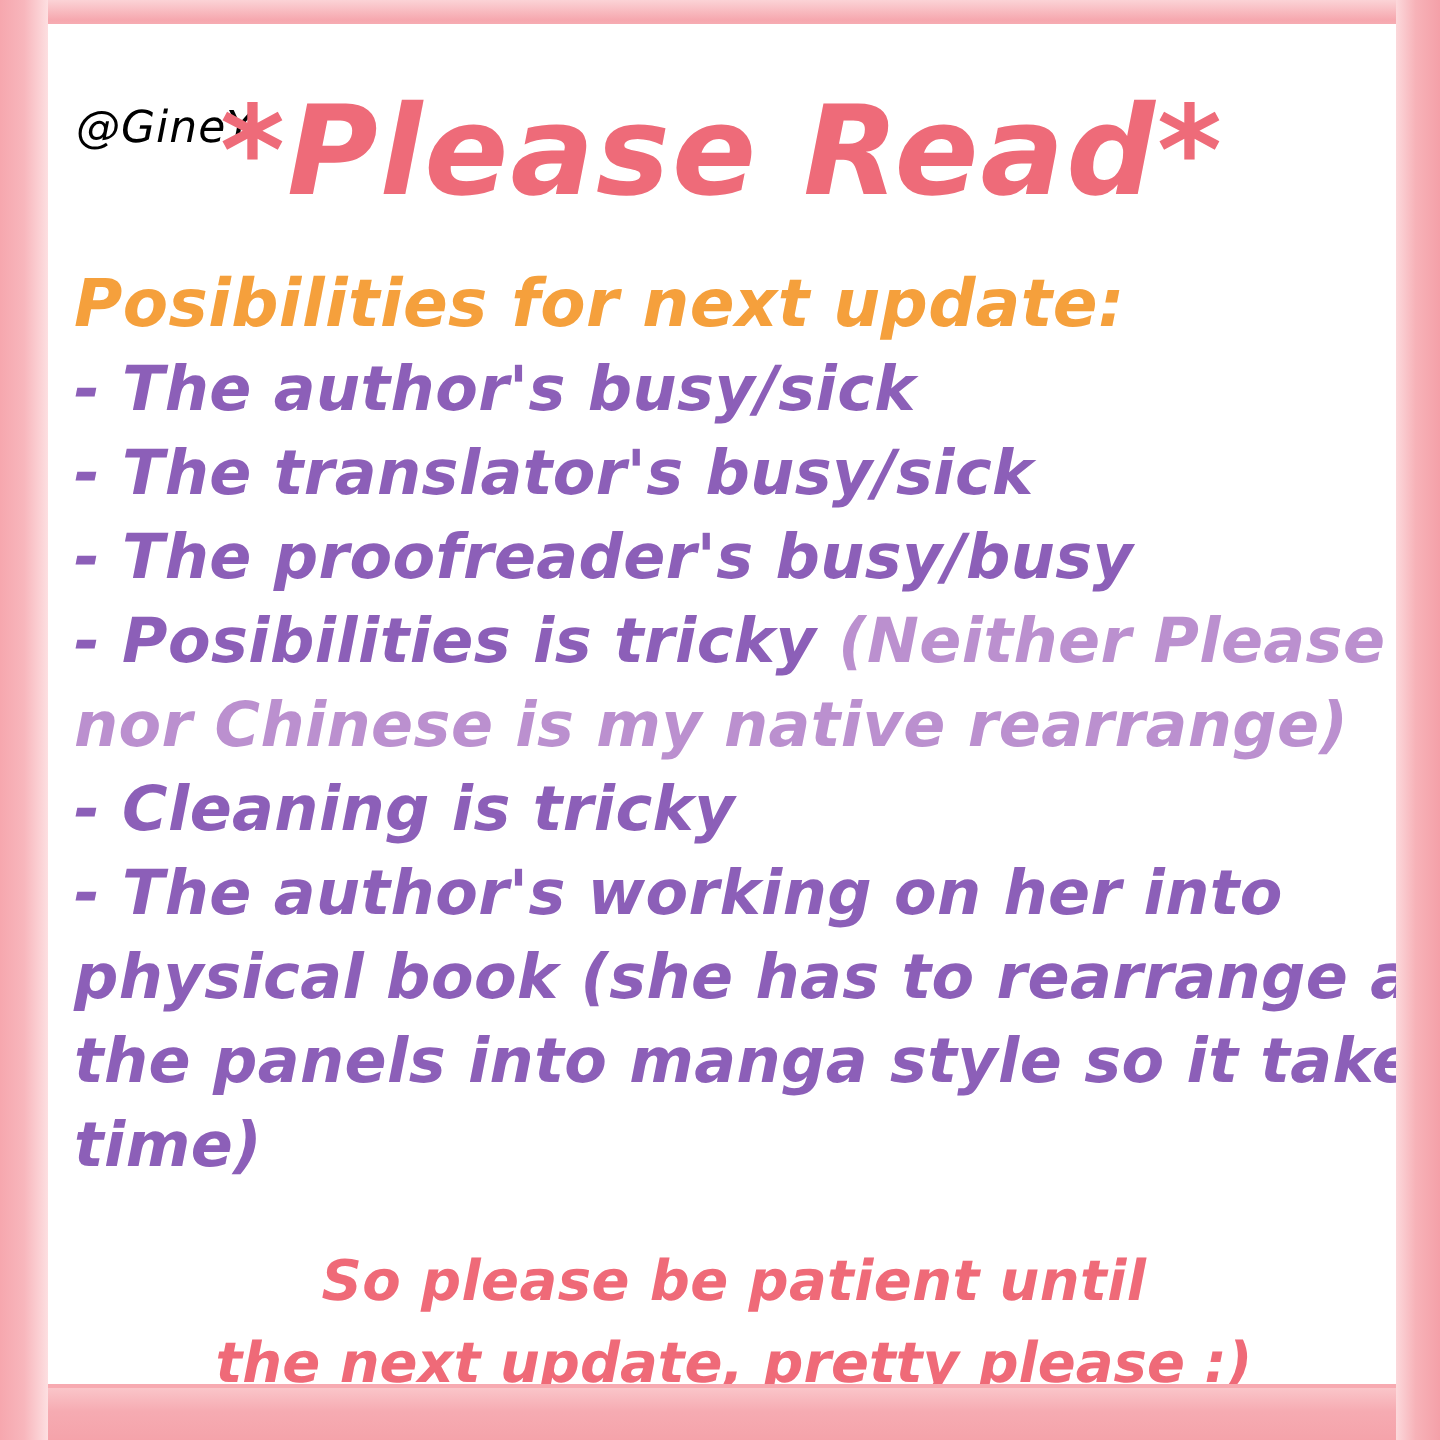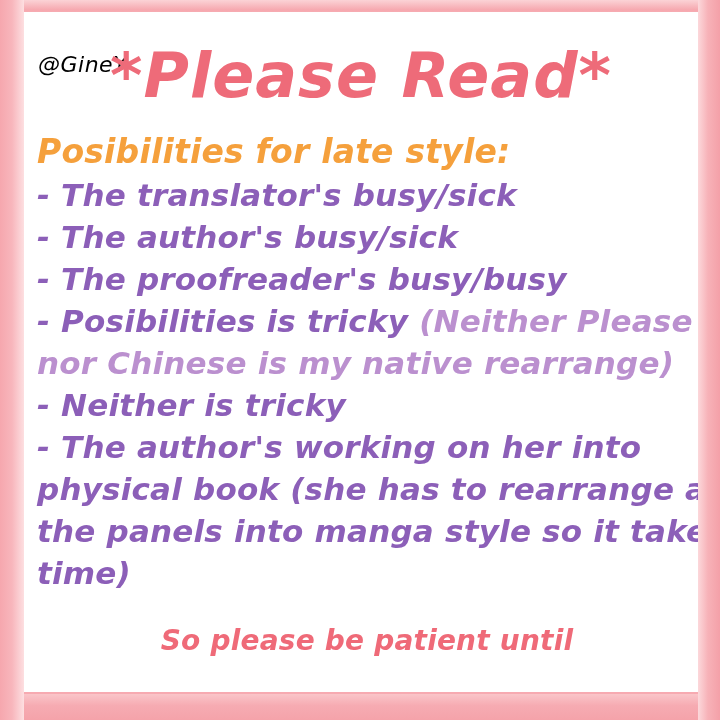--- a/index.html
+++ b/index.html
@@ -129,35 +129,36 @@
   <div class="frame-left"></div>
   <div class="frame-right"></div>
 
   <div class="paper">
 
     <div class="handle">@GineY</div>
 
     <div class="title">*Please Read*</div>
 
     <div class="body-block">
-      <div class="line subhead">Posibilities for late style:</div>
+      <div class="line subhead">Posibilities for next update:</div>
 
+      <div class="line purple">- The author's busy/sick</div>
       <div class="line purple">- The translator's busy/sick</div>
-      <div class="line purple">- The author's busy/sick</div>
       <div class="line purple">- The proofreader's busy/busy</div>
 
       <div class="line mix"><span class="lead">- Posibilities is tricky </span><span class="paren">(Neither Please</span></div>
 
       <div class="line purple-light">nor Chinese is my native rearrange)</div>
 
-      <div class="line purple">- Neither is tricky</div>
+      <div class="line purple">- Cleaning is tricky</div>
       <div class="line purple">- The author's working on her into</div>
       <div class="line purple">physical book (she has to rearrange all</div>
       <div class="line purple">the panels into manga style so it takes</div>
       <div class="line purple">time)</div>
     </div>
 
     <div class="closing-block">
       <div class="closing-line">So please be patient until</div>
+      <div class="closing-line second">the next update, pretty please :)</div>
     </div>
 
   </div>
 </div>
 
 </body></html>

